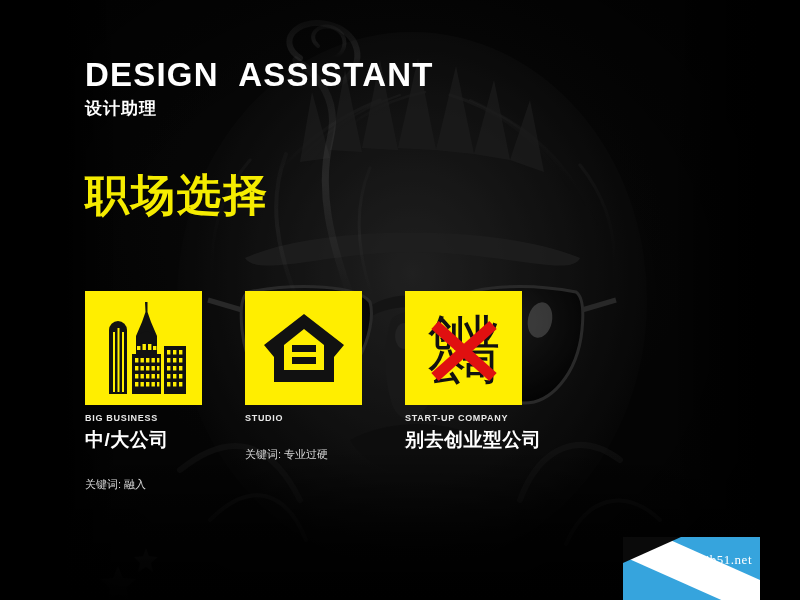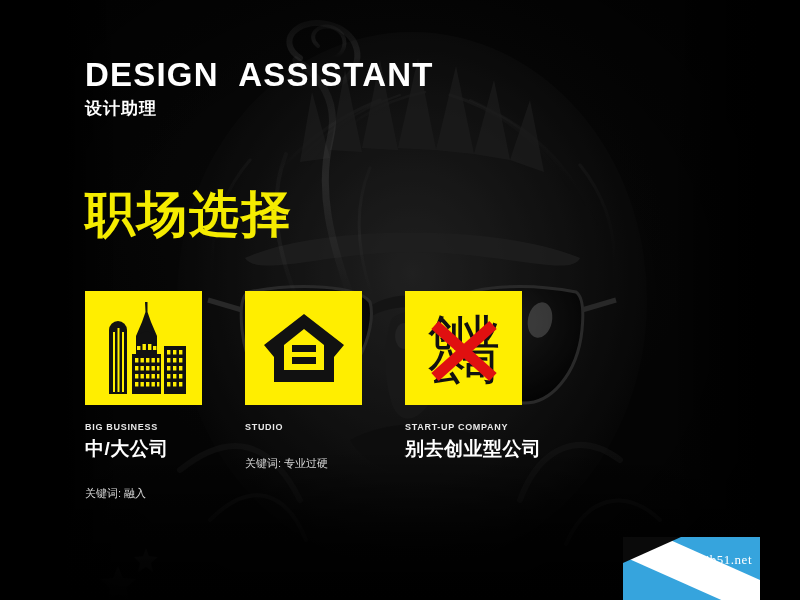--- a/index.html
+++ b/index.html
@@ -57,42 +57,42 @@
   
   .section { position:absolute; left:85px; top:165px; }
   .section-en {
     color:#ffffff;
     font-size:16px;
     font-weight:bold;
     letter-spacing:1.6px;
   }
   .section-cn {
     color:#f5ec00;
-    font-size:50px;
+    font-size:44px;
     font-weight:bold;
     letter-spacing:2px;
     line-height:1.1;
-    margin-top:22px;
+    margin-top:6px;
   }
 
   
   .cards { position:absolute; left:85px; top:291px; width:460px; }
   .card { position:absolute; top:0; width:117px; }
   .card-1 { left:0; }
   .card-2 { left:160px; }
   .card-3 { left:320px; }
 
   .tile {
     width:117px; height:114px;
     background:#ffee00;
     display:flex; align-items:center; justify-content:center;
   }
   .tile svg { display:block; }
 
-  .card-text { margin-top:17px; }
+  .card-text { margin-top:8px; }
   .label-en {
     color:#e8e8e8;
     font-size:9px;
     font-weight:bold;
     letter-spacing:0.7px;
     white-space:nowrap;
   }
   .label-cn {
     color:#ffffff;
     font-size:19px;

